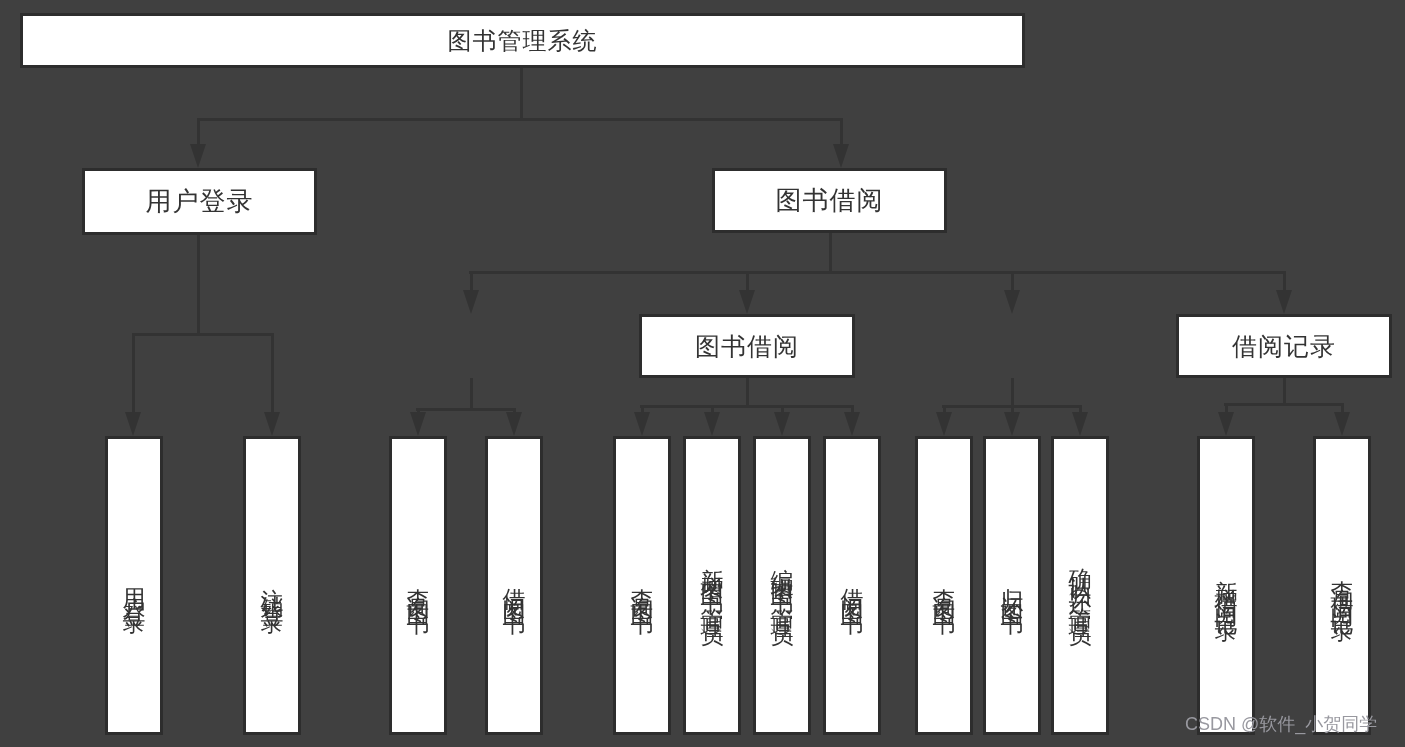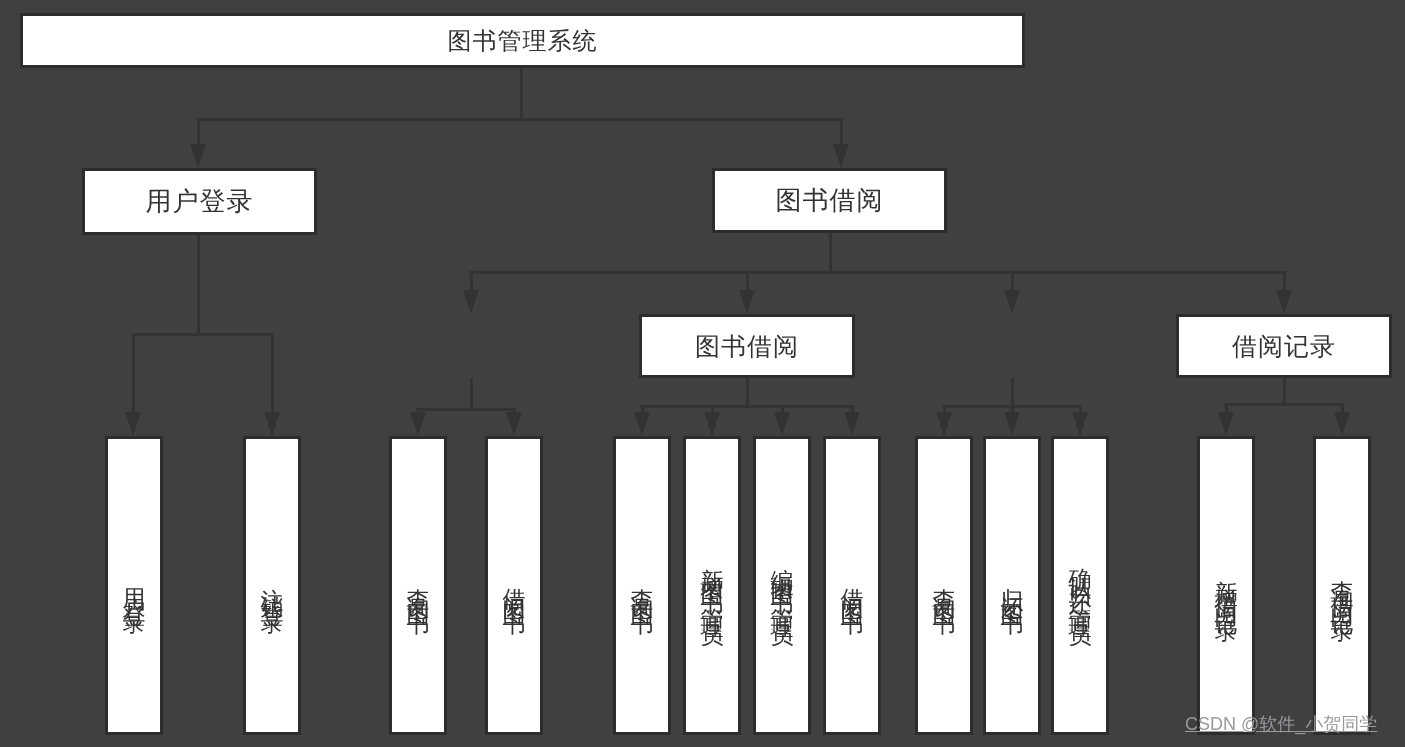--- a/index.html
+++ b/index.html
@@ -22,21 +22,21 @@
   .line{position:absolute;background:#333333;z-index:1;}
   .vl{width:3px;}
   .hl{height:3px;}
   .arrow{
     position:absolute;width:0;height:0;z-index:1;
     border-left:8px solid transparent;border-right:8px solid transparent;
     border-top:24px solid #333333;
   }
   .watermark{
     position:absolute;left:1185px;top:712px;z-index:5;white-space:nowrap;
-    font-size:18px;color:#98989f;text-decoration:underline;
+    font-size:18px;color:#98989f;
   }
 </style>
 </head>
 <body>
 
 <div class="canvas">
 
   <div class="box lvl1" style="left:20px;top:13px;width:1005px;height:55px">图书管理系统</div>
 
   <div class="line vl" style="left:520px;top:68px;height:52px"></div>

